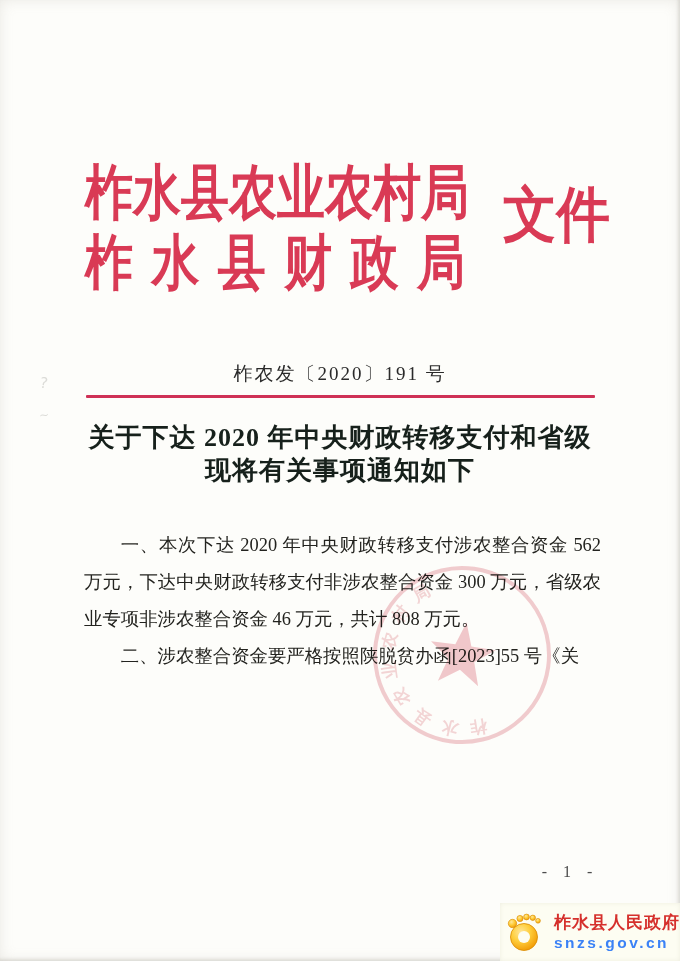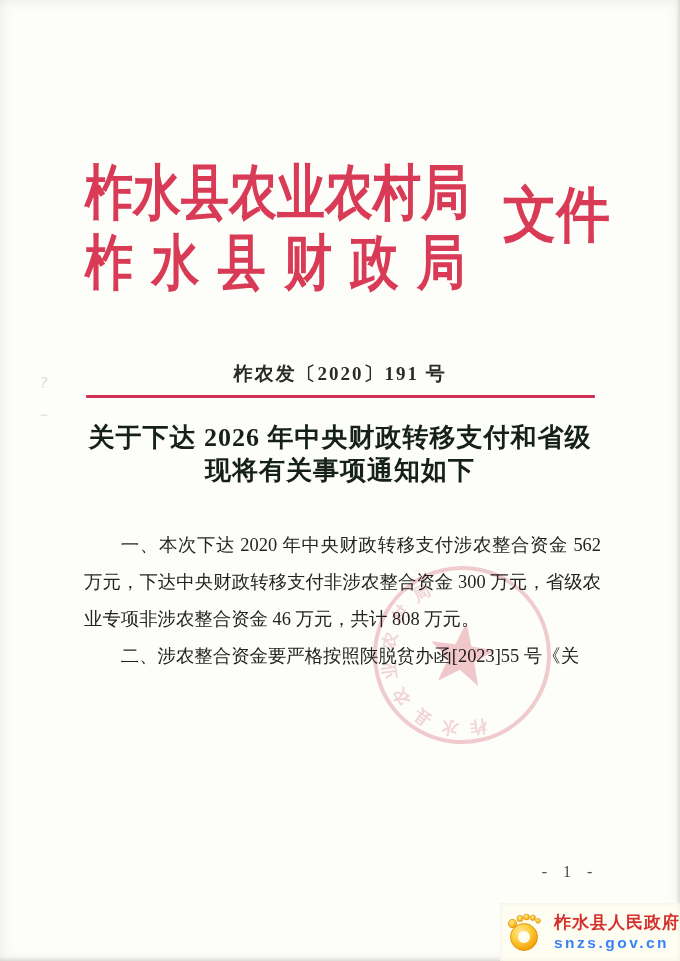--- a/index.html
+++ b/index.html
@@ -10,21 +10,21 @@
     box-shadow: inset 0 0 14px rgba(150,145,135,.18), inset -2px -2px 3px rgba(160,155,145,.25);
   }
 
   
   .header { position:absolute; left:85px; top:158px; width:535px; height:140px; }
   .agency-lines { position:absolute; left:0; top:0; width:475px; transform:scaleX(0.80); transform-origin:left top; }
   .agency-line { display:flex; justify-content:space-between; font-weight:bold; font-size:60px; line-height:70px; height:70px; color:#d93a55; white-space:nowrap; }
   .doc-type { position:absolute; left:418px; top:26px; font-weight:bold; font-size:60px; line-height:62px; color:#d93a55; transform:scaleX(0.89); transform-origin:left top; letter-spacing:0px; white-space:nowrap; }
 
   
-  .doc-number { position:absolute; left:0; top:361px; width:680px; text-align:center; font-size:19px; letter-spacing:2px; color:#2a2a2a;font-weight:bold; }
+  .doc-number { position:absolute; left:0; top:361px; width:680px; text-align:center; font-size:19px; letter-spacing:2px; color:#2a2a2a; }
   .red-rule { position:absolute; left:86px; top:395px; width:509px; height:3px; background:#cf3156; border-radius:1px; }
 
   
   .title { position:absolute; left:0; top:421px; width:680px; text-align:center; font-weight:bold; font-size:26px; line-height:33px; color:#16201b; letter-spacing:1px; }
 
   
   .body-text { position:absolute; left:84px; top:527px; width:517px; font-size:18.4px; line-height:37px; color:#23231f; text-align:justify; }
   .body-text p { margin:0; }
   .body-text p.indent { text-indent:2em; }
 
@@ -76,21 +76,21 @@
   </div>
 
   <div class="pencil-mark mark-1">?</div>
   <div class="pencil-mark mark-2">~</div>
 
   <div class="doc-number">柞农发〔2020〕191 号</div>
 
   <div class="red-rule"></div>
 
   <div class="title">
-    <div>关于下达 2026 年中央财政转移支付和省级</div>
+    <div>关于下达 2020 年中央财政转移支付和省级</div>
     <div>现将有关事项通知如下</div>
   </div>
 
   <div class="body-text">
     <p class="indent">一、本次下达 2020 年中央财政转移支付涉农整合资金 562 万元，下达中央财政转移支付非涉农整合资金 300 万元，省级农业专项非涉农整合资金 46 万元，共计 808 万元。</p>
     <p class="indent">二、涉农整合资金要严格按照陕脱贫办函[2023]55 号《关</p>
   </div>
 
   <svg class="seal" viewBox="0 0 190 190">
     <defs>

